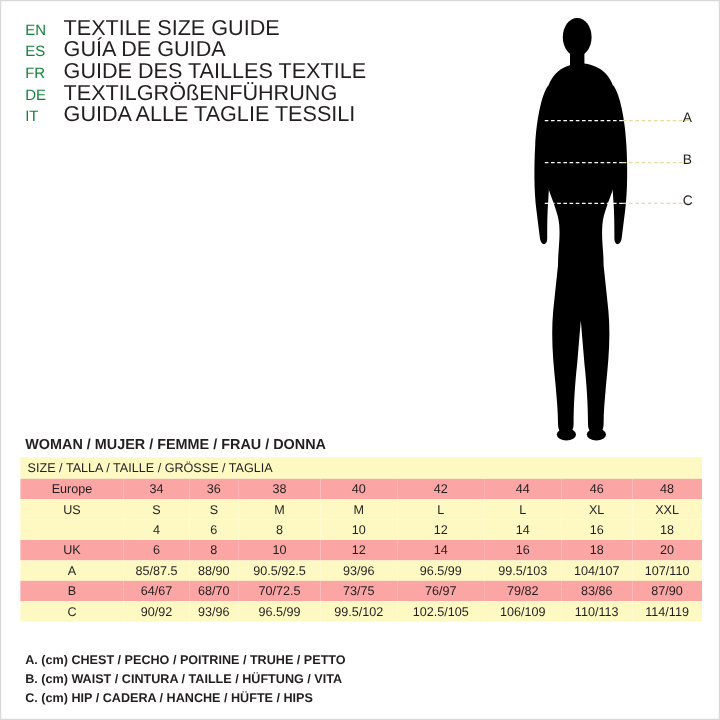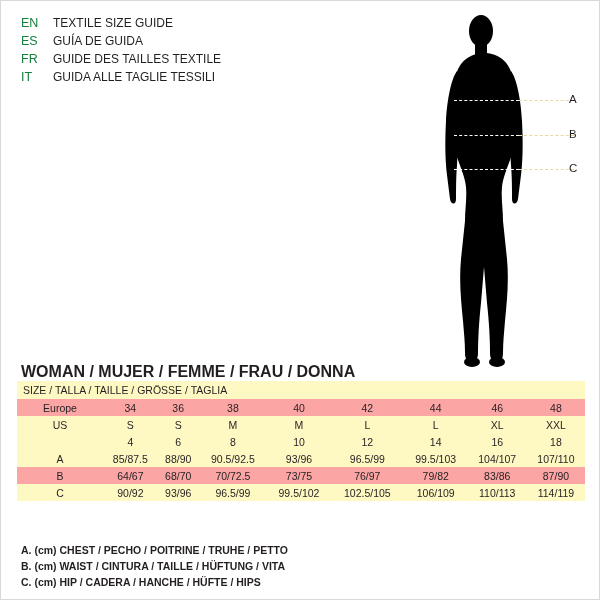--- a/index.html
+++ b/index.html
@@ -35,21 +35,21 @@
     line-height: 17px;
     height: 18px;
   }
   .title-lang {
     width: 32px;
     flex: 0 0 32px;
     font-size: 12.5px;
     color: #15803d;
   }
   .title-text {
-    font-size: 12px;
+    font-size: 18px;
     color: #231f20;
     white-space: nowrap;
   }
 
   
   .figure {
     position: absolute;
     left: 420px;
     top: 8px;
     width: 170px;
@@ -71,21 +71,21 @@
     font-size: 11.5px;
     color: #231f20;
     font-family: "Liberation Sans", sans-serif;
   }
 
   
   .woman-label {
     position: absolute;
     left: 20px;
     top: 362px;
-    font-size: 16px;
+    font-size: 12px;
     font-weight: bold;
     color: #231f20;
   }
 
   
   .table-wrap {
     position: absolute;
     left: 16px;
     top: 380px;
     width: 568px;
@@ -147,20 +147,24 @@
       <span class="title-lang">EN</span>
       <span class="title-text">TEXTILE SIZE GUIDE</span>
     </div>
     <div class="title-row">
       <span class="title-lang">ES</span>
       <span class="title-text">GUÍA DE GUIDA</span>
     </div>
     <div class="title-row">
       <span class="title-lang">FR</span>
       <span class="title-text">GUIDE DES TAILLES TEXTILE</span>
+    </div>
+    <div class="title-row">
+      <span class="title-lang">DE</span>
+      <span class="title-text">TEXTILGRÖßENFÜHRUNG</span>
     </div>
     <div class="title-row">
       <span class="title-lang">IT</span>
       <span class="title-text">GUIDA ALLE TAGLIE TESSILI</span>
     </div>
   </div>
 
   <div class="figure">
     <svg width="170" height="360" viewBox="0 0 170 360">
       <g fill="#000000">
@@ -269,20 +273,31 @@
           <td>4</td>
           <td>6</td>
           <td>8</td>
           <td>10</td>
           <td>12</td>
           <td>14</td>
           <td>16</td>
           <td>18</td>
         </tr>
 
+        <tr class="plain">
+          <td class="rowlabel">UK</td>
+          <td>6</td>
+          <td>8</td>
+          <td>10</td>
+          <td>12</td>
+          <td>14</td>
+          <td>16</td>
+          <td>18</td>
+          <td>20</td>
+        </tr>
 
         <tr class="shade">
           <td class="rowlabel">A</td>
           <td>85/87.5</td>
           <td>88/90</td>
           <td>90.5/92.5</td>
           <td>93/96</td>
           <td>96.5/99</td>
           <td>99.5/103</td>
           <td>104/107</td>

